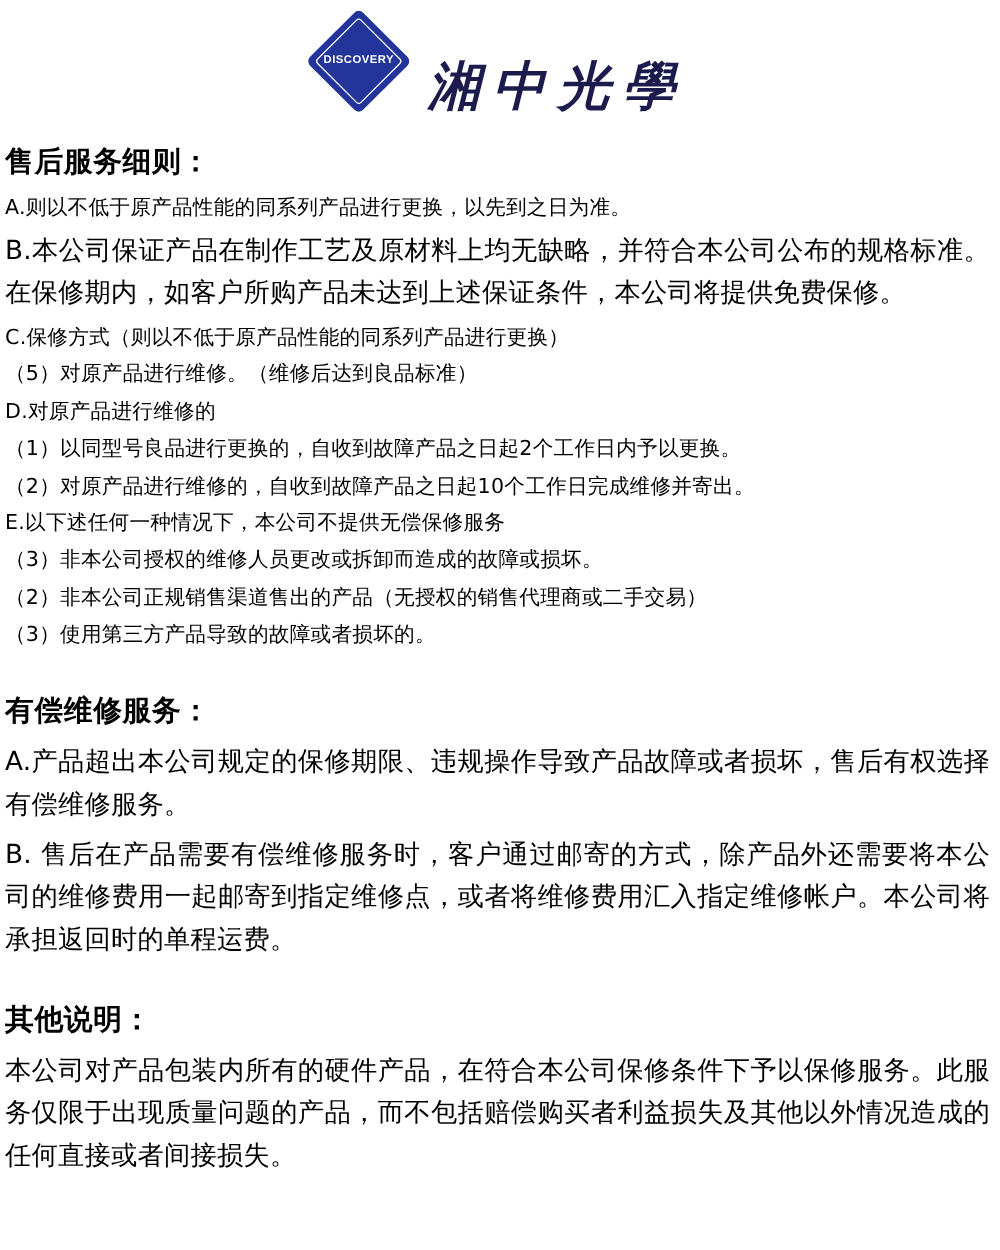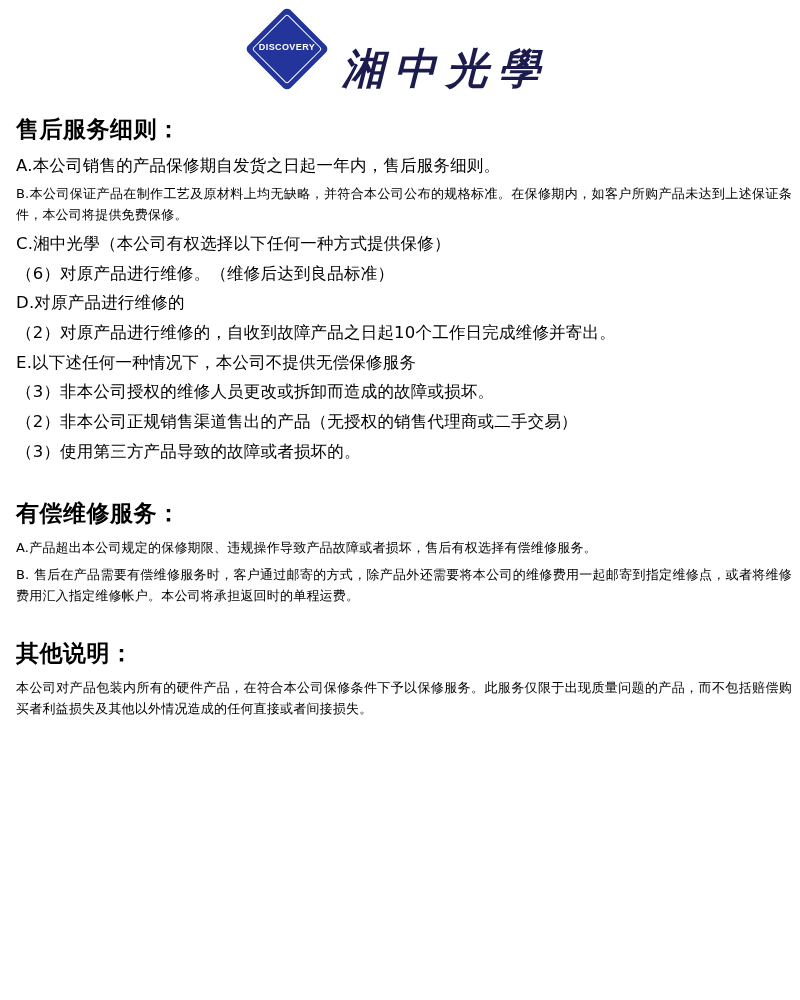--- a/index.html
+++ b/index.html
@@ -77,41 +77,41 @@
     letter-spacing: 10px;
     color: #1b1b4d;
     font-style: italic;
     font-weight: bold;
     white-space: nowrap;
     margin-top: 40px;
   }
 
   
   .content {
-    padding: 10px 8px 0 16px;
+    padding: 10px 8px 0 4px;
   }
   h2.section-title {
     font-size: 23px;
     font-weight: bold;
     margin: 12px 0 8px 0;
     letter-spacing: 0.5px;
     font-family: "DejaVu Sans", "Liberation Sans", sans-serif;
   }
   h2.section-title.tight {
     margin-top: 32px;
   }
   p.line {
     font-size: 16.5px;
     line-height: 1.62;
     margin: 0 0 3px 0;
     letter-spacing: 0.2px;
     font-family: "DejaVu Sans", "Liberation Sans", sans-serif;
   }
   p.para {
-    font-size: 13px;
+    font-size: 21px;
     line-height: 1.62;
     margin: 0 0 6px 0;
     letter-spacing: 0.2px;
     text-align: justify;
     font-family: "DejaVu Sans", "Liberation Sans", sans-serif;
   }
 </style>
 </head>
 <body>
 
@@ -122,25 +122,26 @@
       <div class="logo-diamond"></div>
       <div class="logo-diamond-inner"></div>
       <div class="logo-text">DISCOVERY</div>
     </div>
     <div class="brand-cn">湘中光學</div>
   </div>
 
   <div class="content">
 
     <h2 class="section-title">售后服务细则：</h2>
-    <p class="line">A.本公司销售的产品保修期自发货之日起一年内，售后服务细则。</p>
+    <p class="line">A.则以不低于原产品性能的同系列产品进行更换，以先到之日为准。</p>
     <p class="para">B.本公司保证产品在制作工艺及原材料上均无缺略，并符合本公司公布的规格标准。在保修期内，如客户所购产品未达到上述保证条件，本公司将提供免费保修。</p>
-    <p class="line">C.湘中光學（本公司有权选择以下任何一种方式提供保修）</p>
-    <p class="line">（6）对原产品进行维修。（维修后达到良品标准）</p>
+    <p class="line">C.保修方式（则以不低于原产品性能的同系列产品进行更换）</p>
+    <p class="line">（5）对原产品进行维修。（维修后达到良品标准）</p>
     <p class="line">D.对原产品进行维修的</p>
+    <p class="line">（1）以同型号良品进行更换的，自收到故障产品之日起2个工作日内予以更换。</p>
     <p class="line">（2）对原产品进行维修的，自收到故障产品之日起10个工作日完成维修并寄出。</p>
     <p class="line">E.以下述任何一种情况下，本公司不提供无偿保修服务</p>
     <p class="line">（3）非本公司授权的维修人员更改或拆卸而造成的故障或损坏。</p>
     <p class="line">（2）非本公司正规销售渠道售出的产品（无授权的销售代理商或二手交易）</p>
     <p class="line">（3）使用第三方产品导致的故障或者损坏的。</p>
 
     <h2 class="section-title tight">有偿维修服务：</h2>
     <p class="para">A.产品超出本公司规定的保修期限、违规操作导致产品故障或者损坏，售后有权选择有偿维修服务。</p>
     <p class="para">B. 售后在产品需要有偿维修服务时，客户通过邮寄的方式，除产品外还需要将本公司的维修费用一起邮寄到指定维修点，或者将维修费用汇入指定维修帐户。本公司将承担返回时的单程运费。</p>
 

